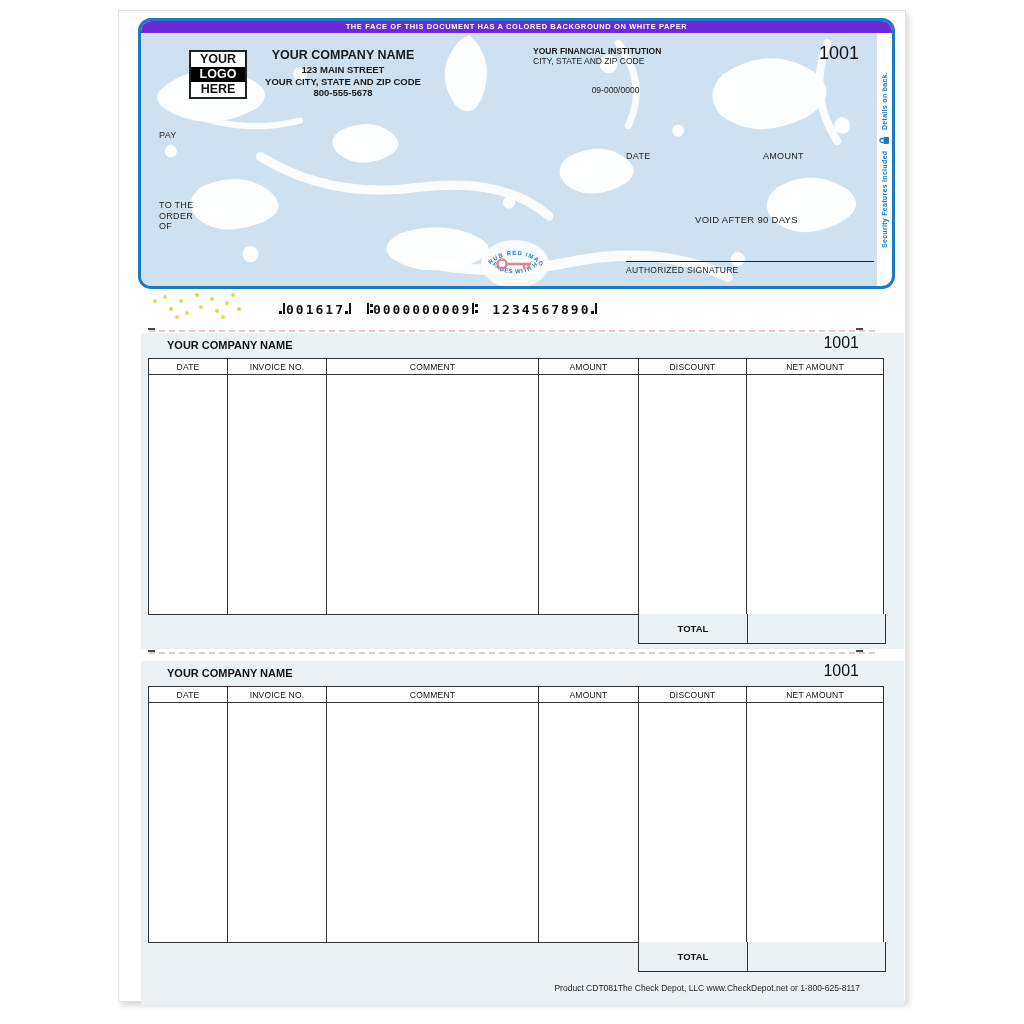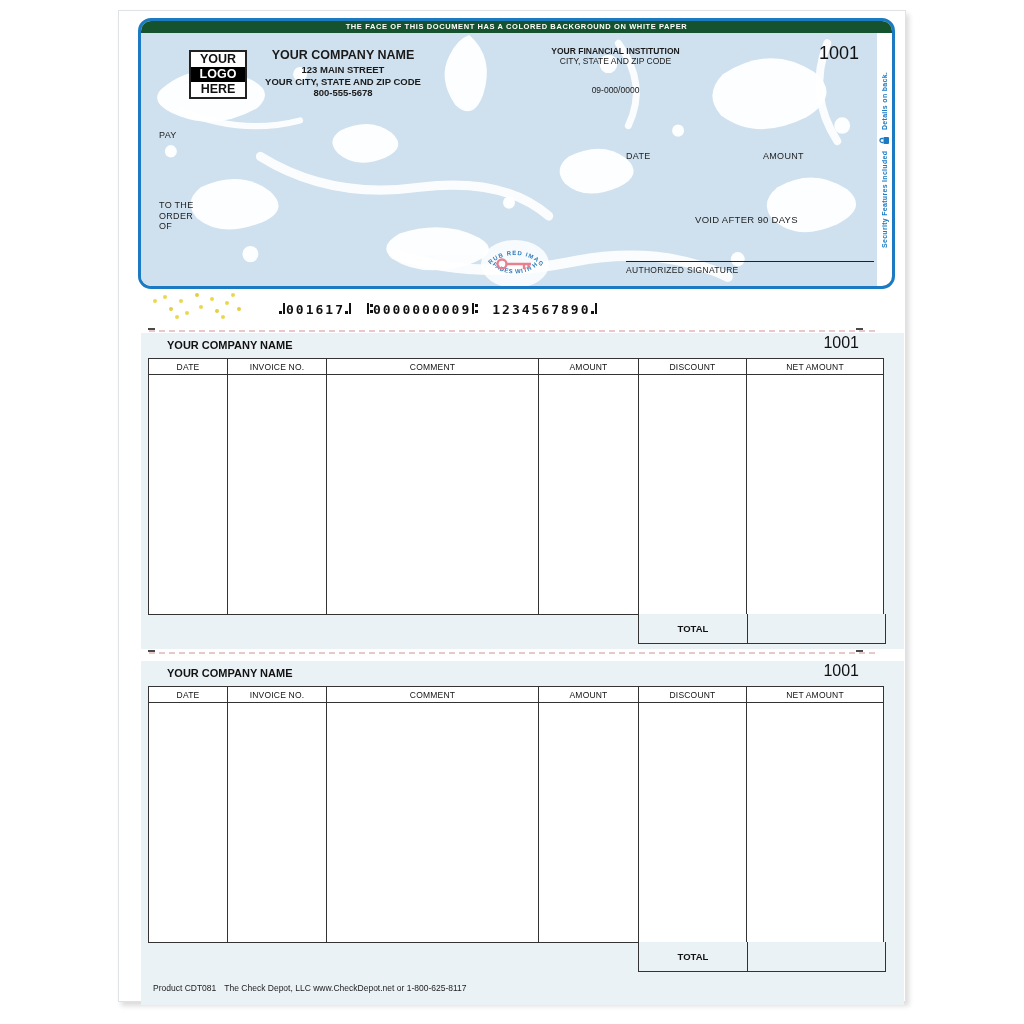--- a/index.html
+++ b/index.html
@@ -5,21 +5,21 @@
   * { margin:0; padding:0; box-sizing:border-box; }
   html,body { width:1024px; height:1024px; background:#ffffff; font-family:"Liberation Sans", sans-serif; }
 
   .page { position:absolute; left:118px; top:10px; width:788px; height:992px;
           background:#ffffff; border:1px solid #dfe3e6;
           box-shadow:3px 4px 5px rgba(0,0,0,.14); }
 
   
   .check { position:absolute; left:19px; top:7px; width:757px; height:271px;
            border:3px solid #1b7ac2; border-radius:13px; overflow:hidden; background:#fff; }
-  .check-band { height:12px; background:#14532d; color:#fff; font-size:7.5px; font-weight:bold;
+  .check-band { height:12px; background:#6d28d9; color:#fff; font-size:7.5px; font-weight:bold;
                 letter-spacing:.6px; text-align:center; line-height:12px; }
   .check-inner { position:absolute; left:0; top:12px; right:0; bottom:0; }
   .marble { position:absolute; left:0; top:0; right:15px; bottom:0; background:#cfe0ee; overflow:hidden; }
   .marble svg { position:absolute; left:0; top:0; width:100%; height:100%; }
 
   .rail { position:absolute; right:0px; top:50px; width:15px; height:165px;
           writing-mode:vertical-rl; transform:rotate(180deg);
           color:#1b7ac2; font-size:7px; font-weight:bold; letter-spacing:.3px;
           display:flex; align-items:center; }
   .rail span { white-space:nowrap; }
@@ -27,21 +27,21 @@
 
   .logo-box { position:absolute; left:48px; top:17px; width:58px; height:49px;
               border:2px solid #222; background:#fff; text-align:center;
               font-weight:bold; font-size:12.5px; line-height:15px; color:#111; }
   .logo-mid { background:#000; color:#fff; }
 
   .company-block { position:absolute; left:97px; top:15px; width:210px; text-align:center; color:#1a1a1a; }
   .company-name  { font-size:12.5px; font-weight:bold; margin-bottom:2px; }
   .company-line  { font-size:9.5px; line-height:11.5px;font-weight:bold; }
 
-  .bank-block { position:absolute; left:392px; top:13px; width:165px; text-align:center; color:#1a1a1a; }
+  .bank-block { position:absolute; left:392px; top:13px; width:165px; text-align:left; color:#1a1a1a; }
   .bank-name { font-size:8.5px; font-weight:bold; }
   .bank-line { font-size:8.5px; }
   .bank-fraction { position:absolute; left:392px; top:52px; width:165px; text-align:center; font-size:8.5px; color:#1a1a1a; }
 
   .check-number { position:absolute; right:33px; top:10px; font-size:18px; color:#111; }
 
   .lbl { position:absolute; font-size:9px; color:#222; letter-spacing:.3px; }
   .lbl-pay { left:18px; top:97px; }
   .lbl-order { left:18px; top:167px; line-height:10.5px; }
   .lbl-date { left:485px; top:118px; }
@@ -92,22 +92,22 @@
   .c-date{width:79px;} .c-inv{width:99px;} .c-com{width:212px;} .c-amt{width:100px;} .c-dis{width:108px;} .c-net{width:137px;}
 
   .total-row { position:absolute; left:497px; display:flex; }
   .stub-1 .total-row { top:281px; } .stub-2 .total-row { top:281px; }
   .total-cell { height:30px; background:#ebf2f6; border:1px solid #333; border-top:none; }
   .total-label { width:110px; display:flex; align-items:center; justify-content:center;
                  font-size:9.5px; font-weight:bold; color:#111; }
   .total-empty { width:138px; border-left:none; }
 
   
-  .sheet-footer { position:absolute; left:0; right:0; top:322px; display:flex; justify-content:flex-start;
-                  padding:0 44px 0 12px; font-size:8.5px; color:#222;gap:8px; }
+  .sheet-footer { position:absolute; left:0; right:0; top:322px; display:flex; justify-content:flex-end;
+                  padding:0 44px 0 12px; font-size:8.5px; color:#222; }
 </style>
 </head>
 <body>
 
 <div class="page">
 
   <div class="check">
     <div class="check-band">THE FACE OF THIS DOCUMENT HAS A COLORED BACKGROUND ON WHITE PAPER</div>
     <div class="check-inner">
 

